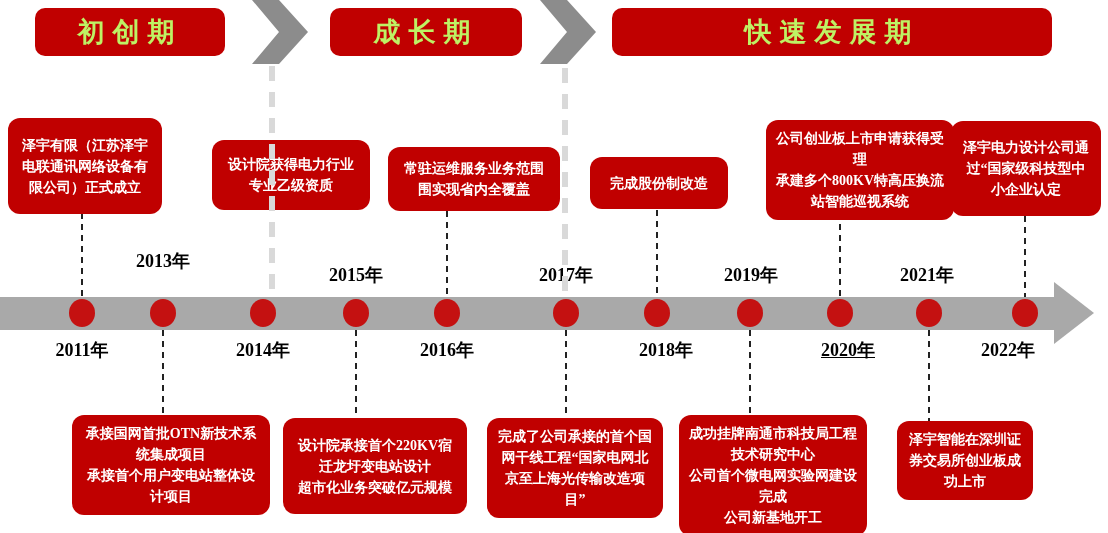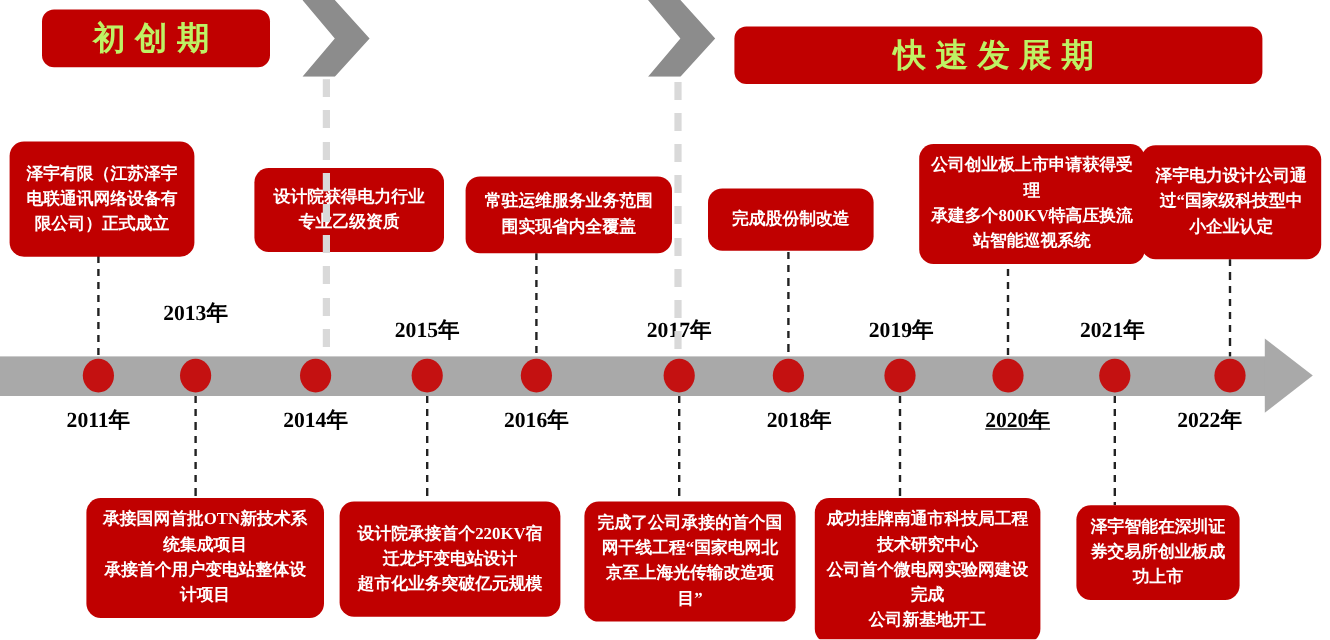--- a/index.html
+++ b/index.html
@@ -56,26 +56,29 @@
 <div id="stage">
 
   <div class="phase" style="left:35px;width:190px;">
     <span>初创期</span>
   </div>
   <span class="chev" style="left:252px;">
     <svg width="58" height="64" viewBox="0 0 58 64">
         <polygon points="0,0 27,0 56,32 27,64 0,64 27,32" fill="#8c8c8c"></polygon>
       </svg>
   </span>
+  <div class="phase" style="left:330px;width:192px;">
+    <span>成长期</span>
+  </div>
   <span class="chev" style="left:540px;">
     <svg width="58" height="64" viewBox="0 0 58 64">
         <polygon points="0,0 27,0 56,32 27,64 0,64 27,32" fill="#8c8c8c"></polygon>
       </svg>
   </span>
-  <div class="phase" style="left:612px;width:440px;margin-top:14px;">
+  <div class="phase" style="left:612px;width:440px;">
     <span>快速发展期</span>
   </div>
 
   <div class="dash-thick" style="left:269px;top:66px;height:231px;"></div>
   <div class="dash-thick" style="left:562px;top:68px;height:229px;"></div>
 
   <div class="bar"></div>
   <div class="arrowhead"></div>
 
   <div class="dash-thin" style="left:81px;top:213px;height:84px;"></div>

